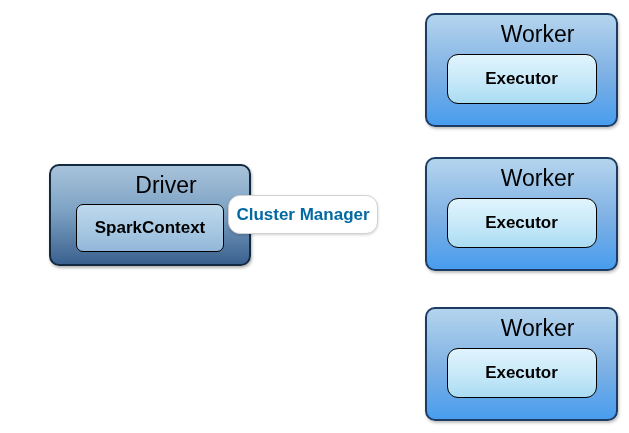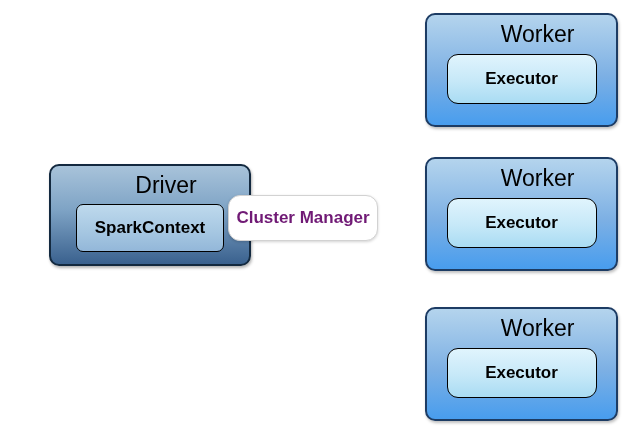--- a/index.html
+++ b/index.html
@@ -88,31 +88,31 @@
     border-radius: 11px;
     background: linear-gradient(180deg, #e0f4fd 0%, #c6e8f8 55%, #a9dcf3 100%);
   }
 
   
   .cluster-manager {
     position: absolute;
     left: 228px;
     top: 195px;
     width: 150px;
-    height: 46px;
+    height: 39px;
     border-radius: 12px;
     background: #ffffff;
     border: 1px solid #d2d2d2;
     box-shadow: 0 1px 3px rgba(0,0,0,0.18);
     display: flex;
     align-items: center;
     justify-content: center;
     font-size: 17px;
     font-weight: 700;
-    color: #701a75;
+    color: #0369a1;
   }
 </style>
 </head>
 <body>
 
 <div class="canvas">
 
   <div class="gbox driver">
     <div class="box-title">Driver</div>
     <div class="inner sparkcontext">

